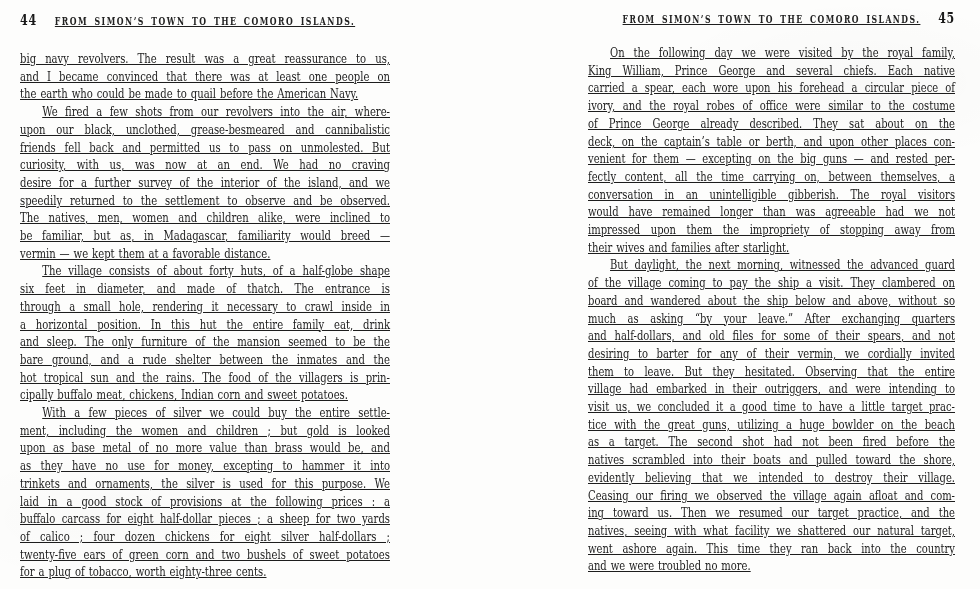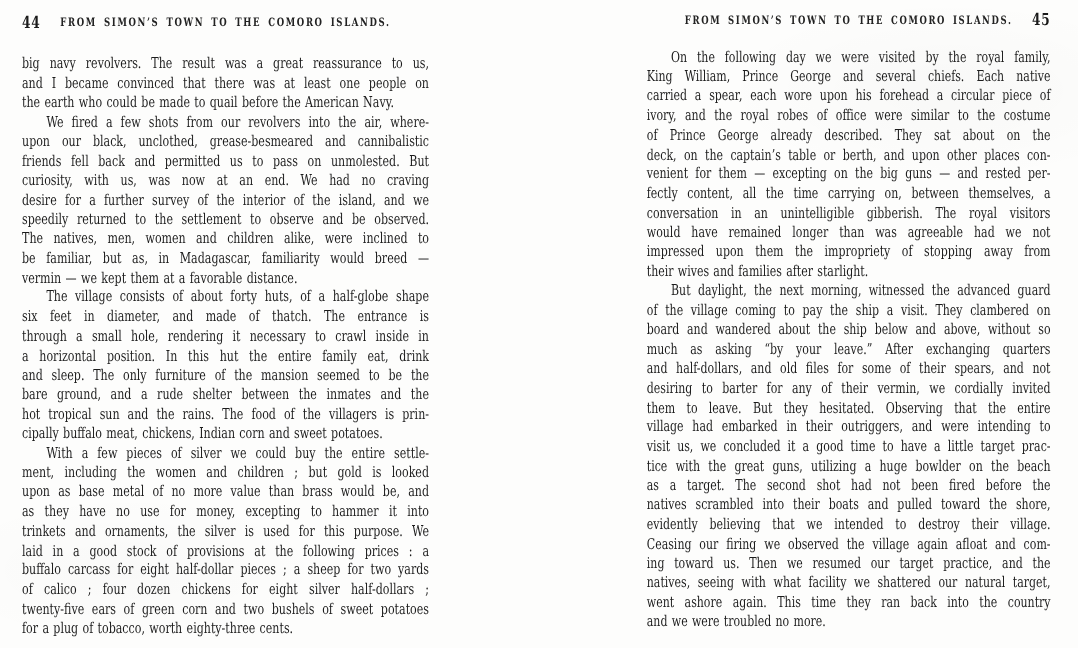--- a/index.html
+++ b/index.html
@@ -15,20 +15,21 @@
       radial-gradient(ellipse 300px 120px at 88% 14%, rgba(0,0,0,0.02), rgba(0,0,0,0) 70%),
       radial-gradient(ellipse 260px 100px at 12% 88%, rgba(0,0,0,0.015), rgba(0,0,0,0) 70%),
       #fdfdfc;
     overflow: hidden;
     font-family: "DejaVu Serif", "Liberation Serif", serif;
     color: #1d1d1d;
   }
   .page-col {
     position: absolute;
     top: 0;
+    text-decoration: underline;
   }
   .page-col.left  { left: 20px;  top: 12px; }
   .page-col.right { left: 588px; top: 10px; }
 
   
   .page-inner {
     width: 500px;
     transform-origin: 0 0;
   }
   .left  .page-inner { transform: scaleX(0.740); }

